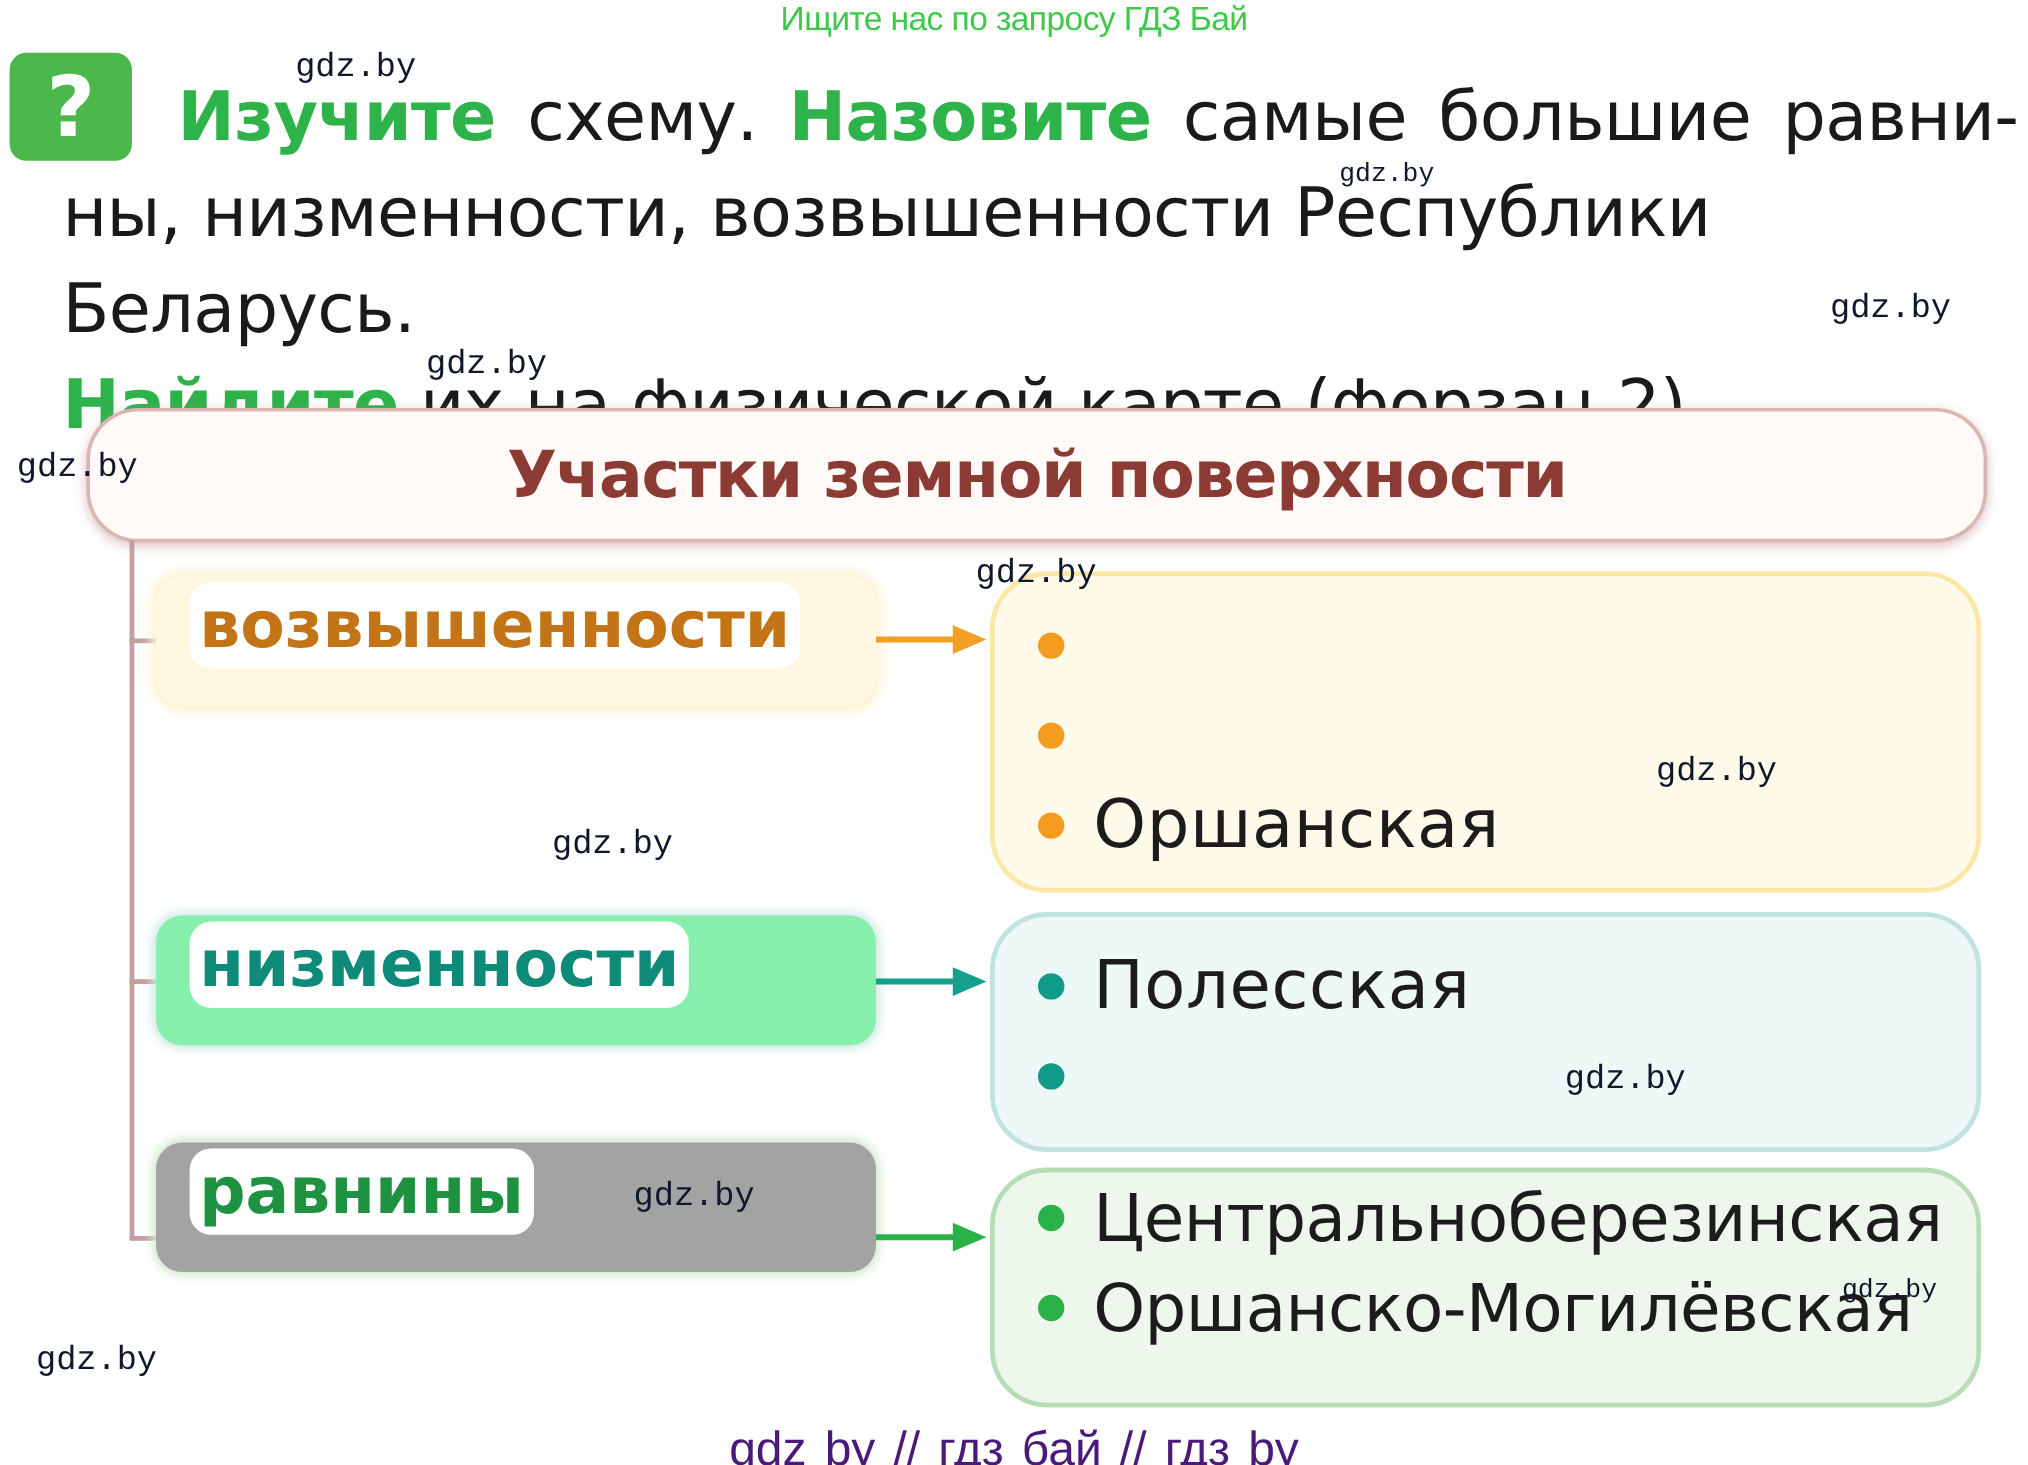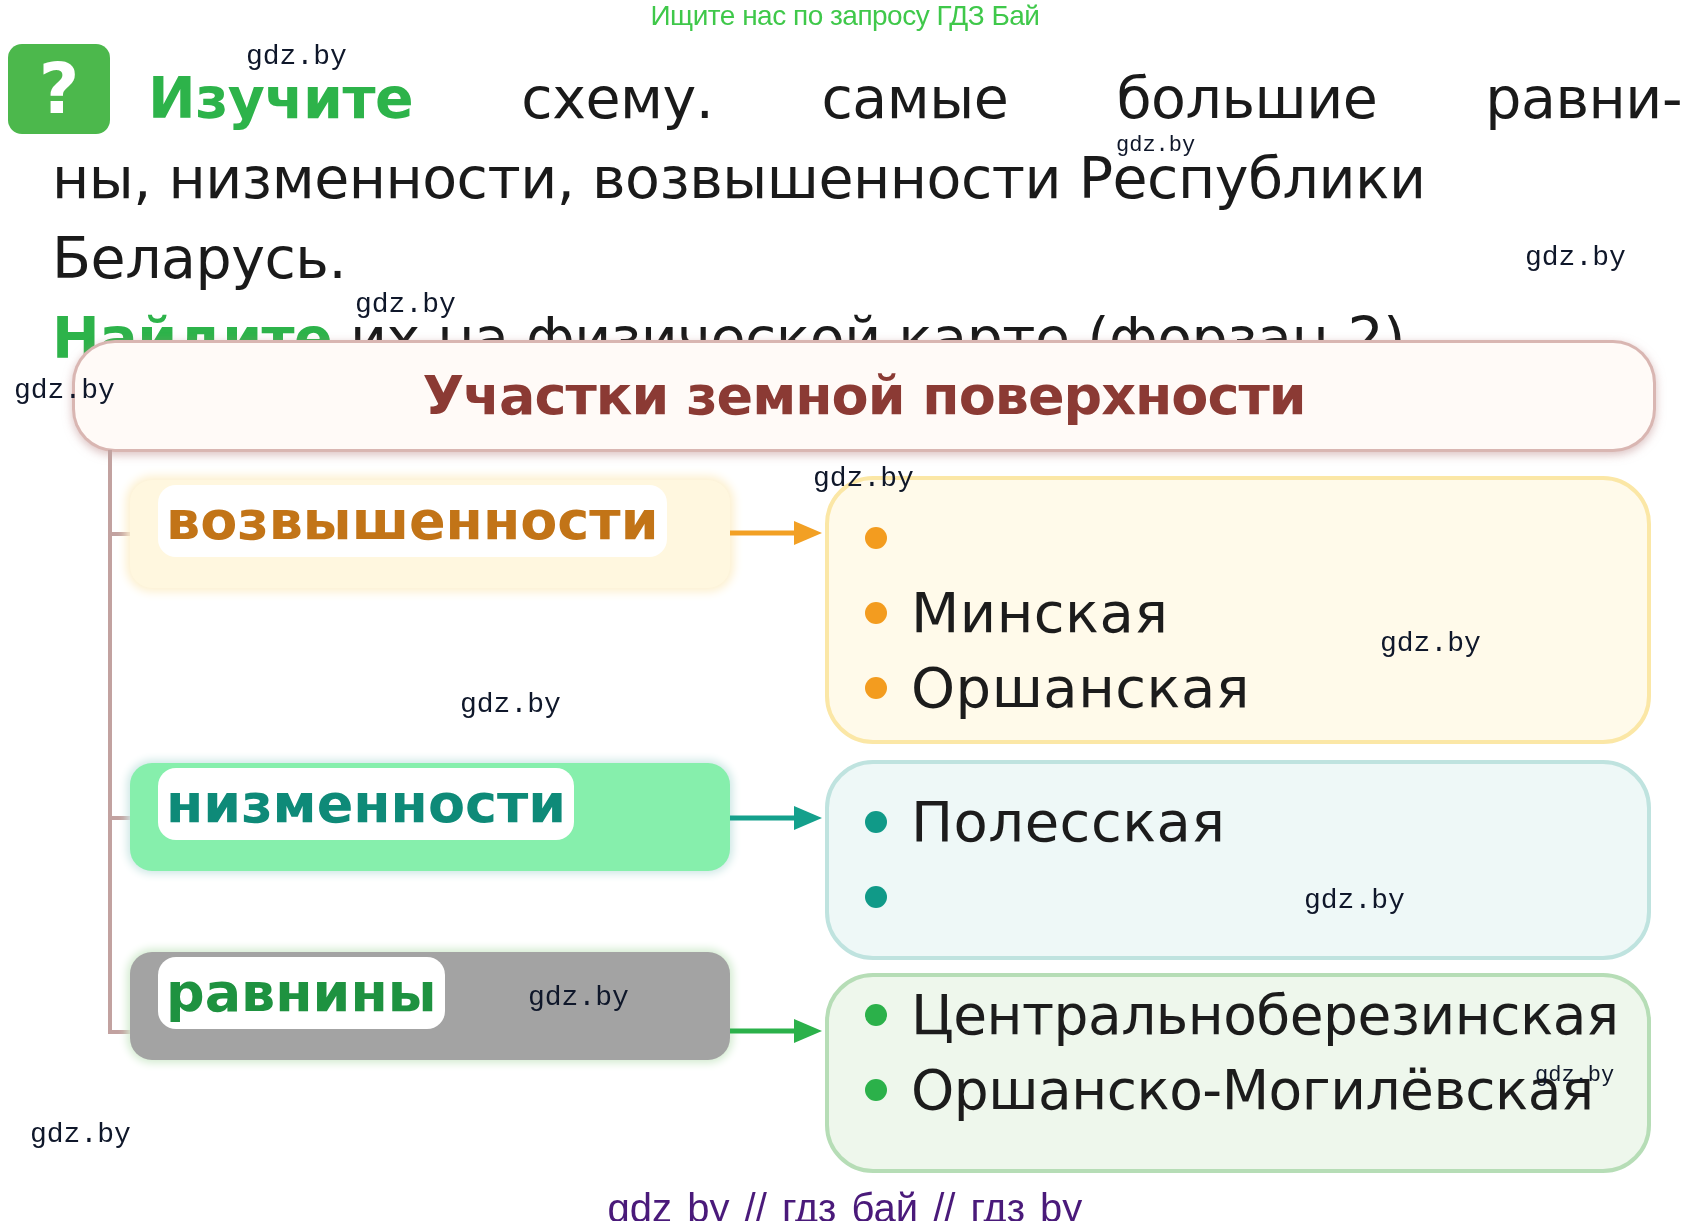--- a/index.html
+++ b/index.html
@@ -53,20 +53,21 @@
 <body>
 
 <div class="abs banner">Ищите нас по запросу ГДЗ Бай</div>
 
 <div class="abs qbadge">?</div>
 
 <div class="abs task">
   <div class="line1">
     <span class="g">Изучите</span>
     <span>схему.</span>
+    <span class="g">Назовите</span>
     <span>самые</span>
     <span>большие</span>
     <span>равни-</span>
   </div>
   <div class="line2">ны, низменности, возвышенности Республики Беларусь.</div>
   <div class="line3">
     <span class="g">Найдите</span>
     <span>их на физической карте (форзац 2).</span>
   </div>
 </div>
@@ -115,21 +116,20 @@
   <line x1="0" y1="15" x2="66" y2="15" stroke="#2bb14a" stroke-width="5"></line>
   <polygon points="64,3 92,15 64,27" fill="#2bb14a"></polygon>
 </svg>
 
 <div class="abs rbox rb1">
   <div class="item">
       <span class="dot"></span>
     </div>
   <div class="item">
       <span class="dot"></span>
-      <span>Минская</span>
     </div>
   <div class="item">
       <span class="dot"></span>
       <span>Оршанская</span>
     </div>
 </div>
 <div class="abs rbox rb2">
   <div class="item">
       <span class="dot"></span>
       <span>Полесская</span>

